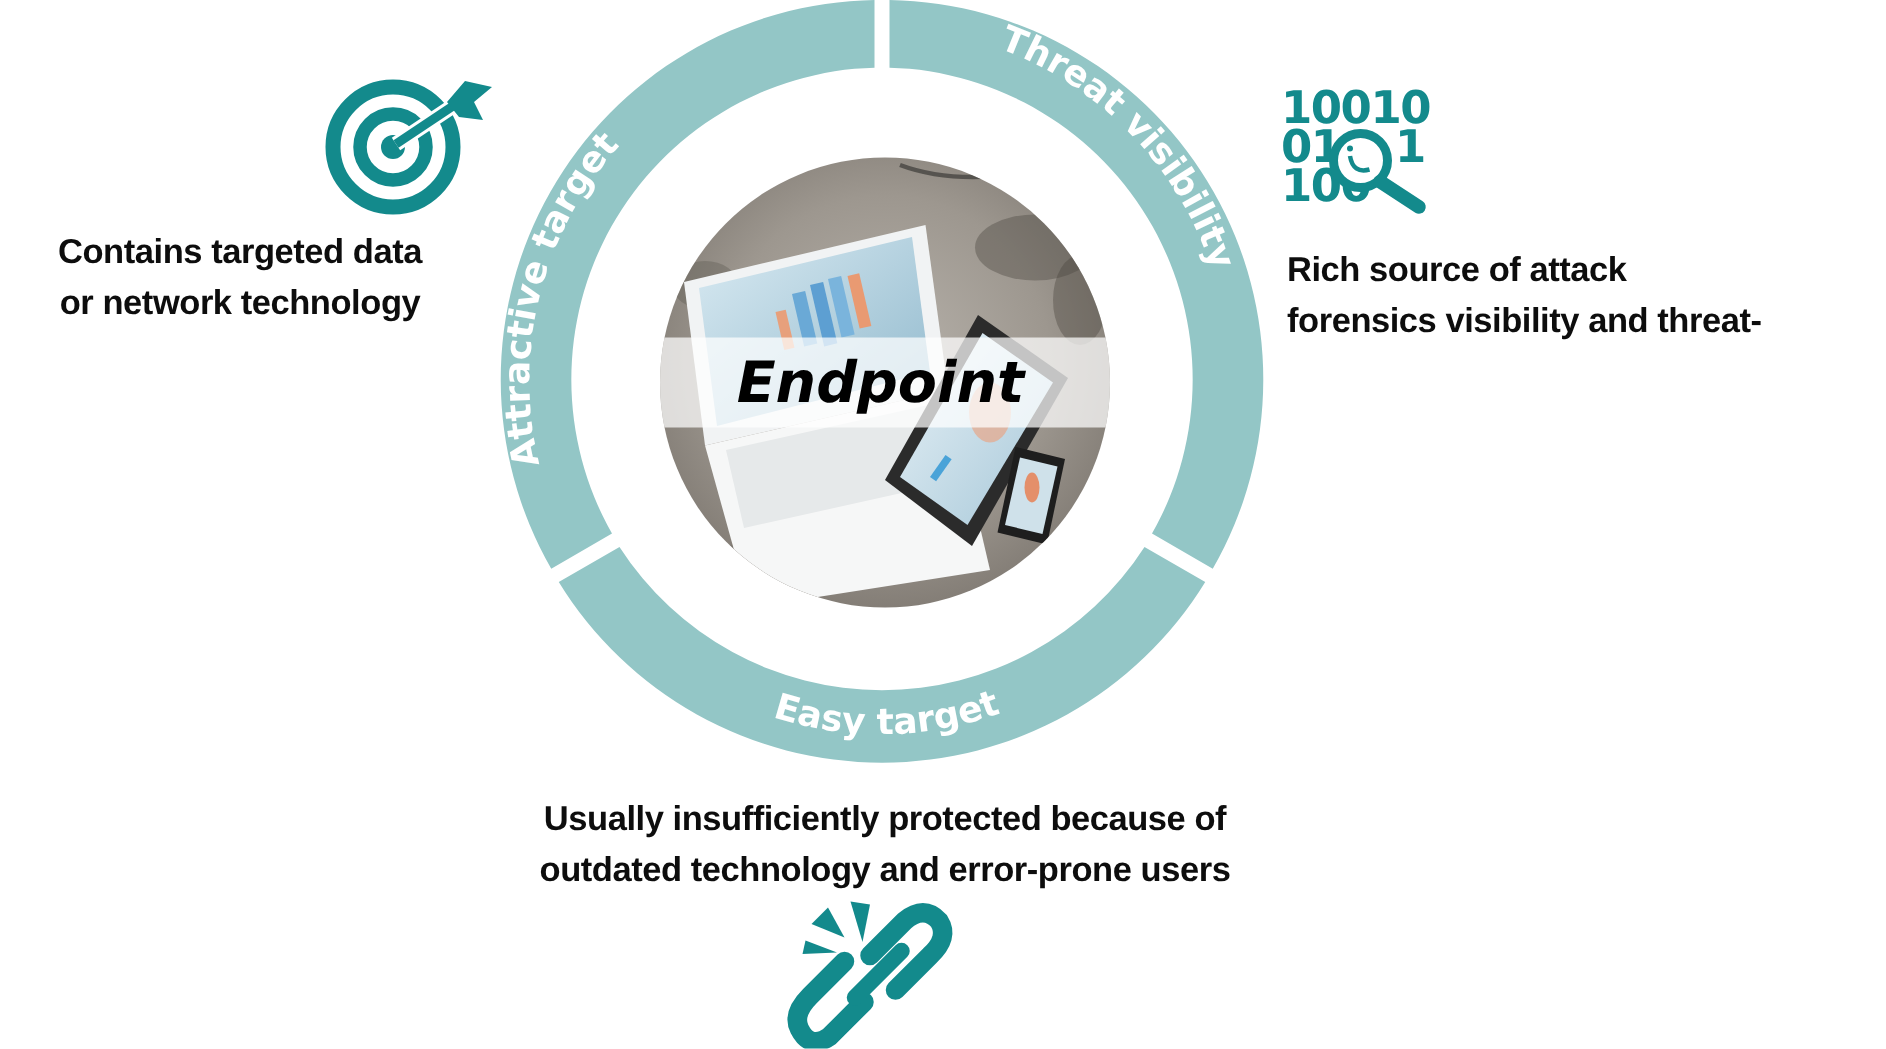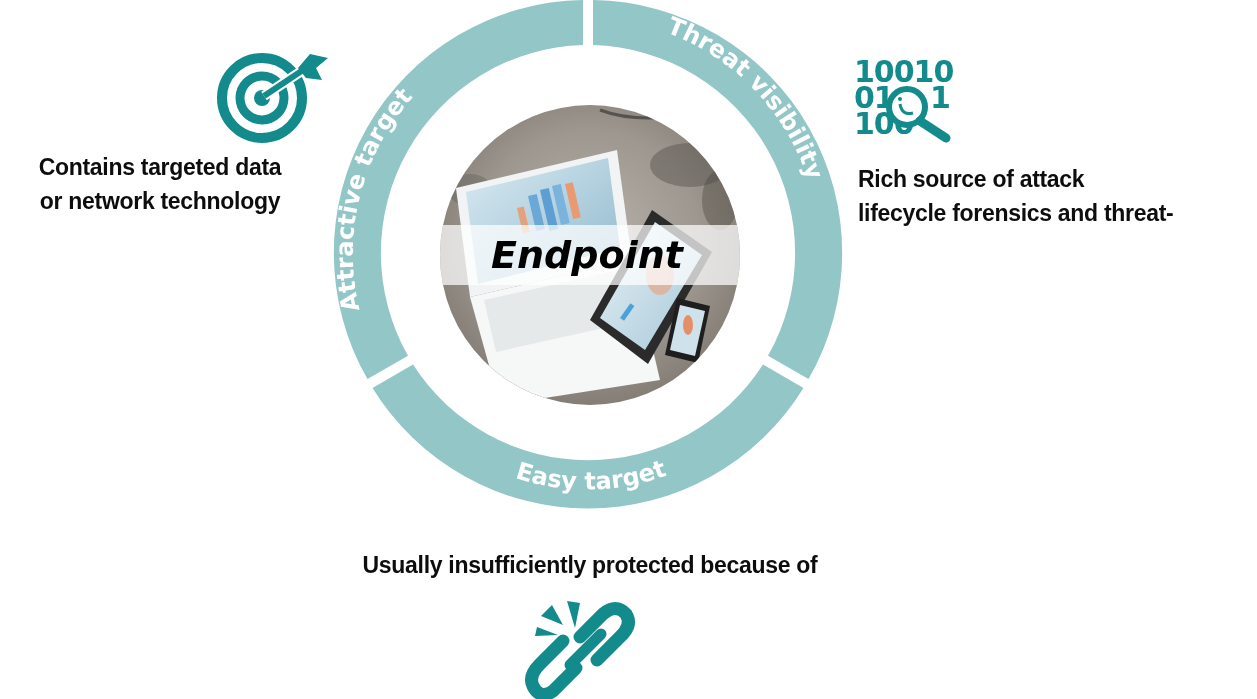--- a/index.html
+++ b/index.html
@@ -2,21 +2,21 @@
 <html><head>
 <meta charset="utf-8">
 <style>
   html, body { margin: 0; padding: 0; background: #ffffff; }
   body { width: 1257px; height: 699px; position: relative; overflow: hidden;
          font-family: "Liberation Sans", "DejaVu Sans", sans-serif; }
   .abs { position: absolute; }
   .desc { position: absolute; font-weight: bold; color: #0d0d0d; font-size: 23px; line-height: 34px; letter-spacing: -0.3px; }
   #desc-left { left: 0; top: 150px; width: 320px; text-align: center; }
   #desc-right { left: 858px; top: 150px; width: 400px; text-align: left; margin-top: 12px; }
-  #desc-bottom { left: 270px; top: 548px; width: 640px; text-align: center; }
+  #desc-bottom { left: 270px; top: 528px; width: 640px; text-align: center; }
   .desc span { display: block; white-space: nowrap; }
   svg text { font-family: "DejaVu Sans", "Liberation Sans", sans-serif; }
 </style>
 </head>
 <body>
 
 <svg class="abs" style="left:0;top:0" width="1257" height="699" viewBox="0 0 1257 699">
   <defs>
     <clipPath id="photoClip">
         <circle cx="590" cy="255" r="150"></circle>
@@ -127,18 +127,19 @@
   </g>
 </svg>
 
 <div id="desc-left" class="desc">
   <span>Contains targeted data</span>
   <span>or network technology</span>
 </div>
 
 <div id="desc-right" class="desc">
   <span>Rich source of attack</span>
-  <span>lifecycle forensics and threat-</span>
+  <span>forensics visibility and threat-</span>
 </div>
 
 <div id="desc-bottom" class="desc">
   <span>Usually insufficiently protected because of</span>
+  <span>outdated technology and error-prone users</span>
 </div>
 
 </body></html>

